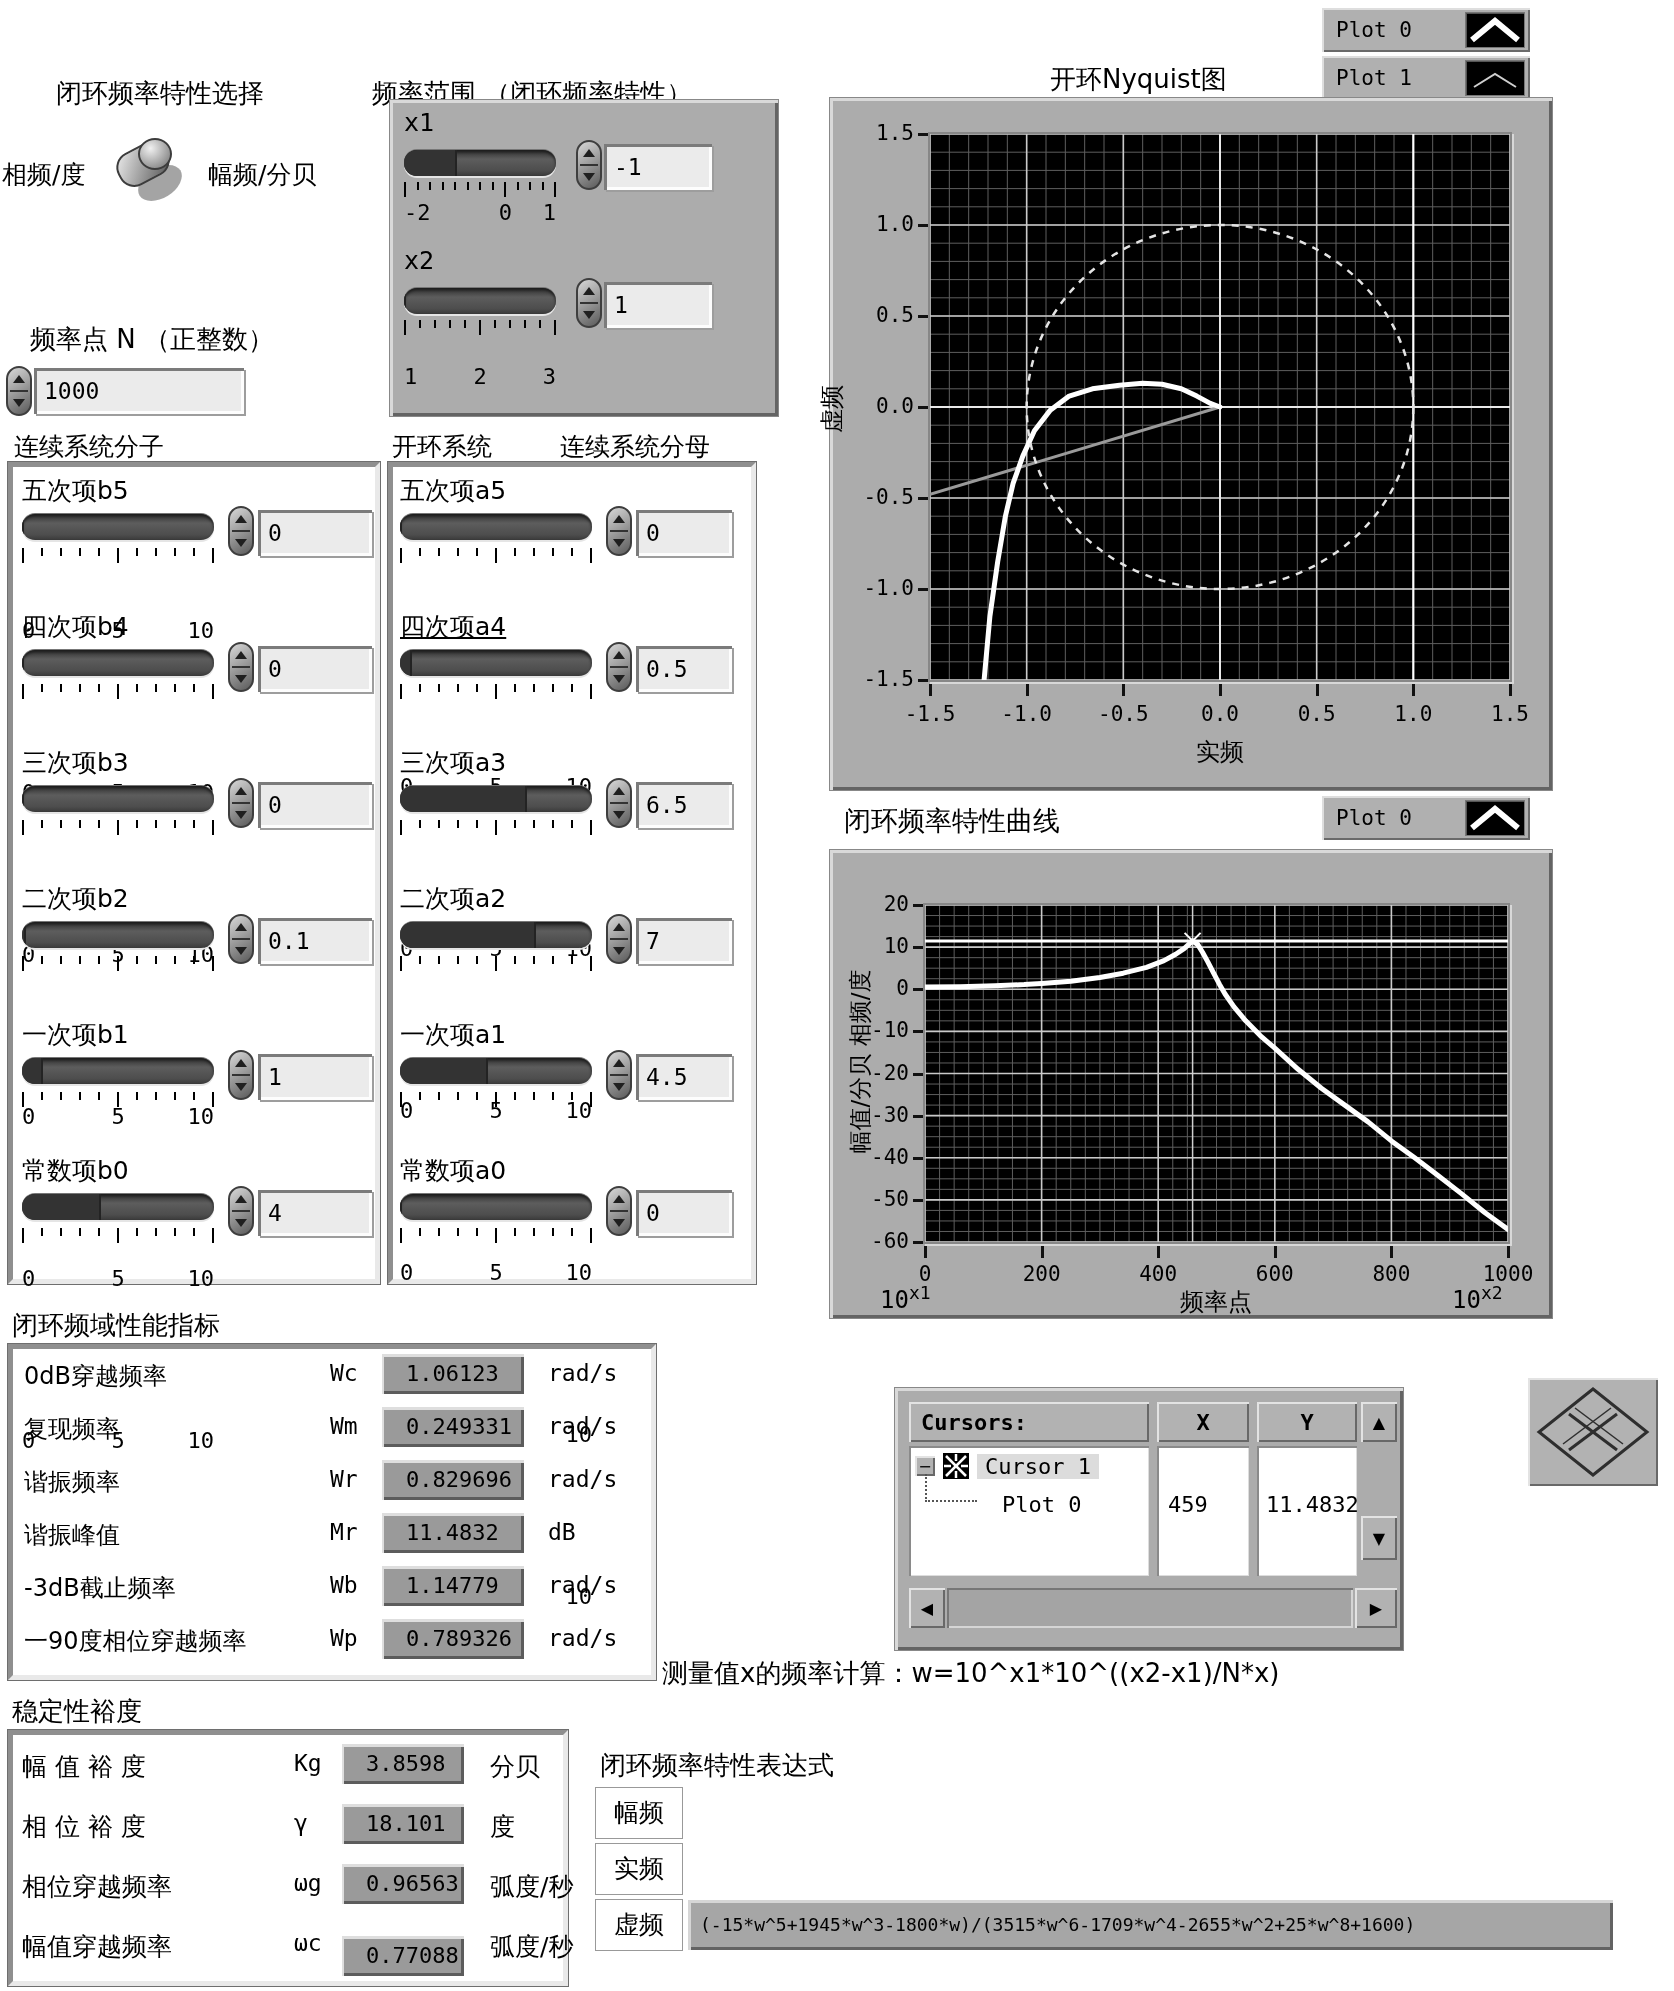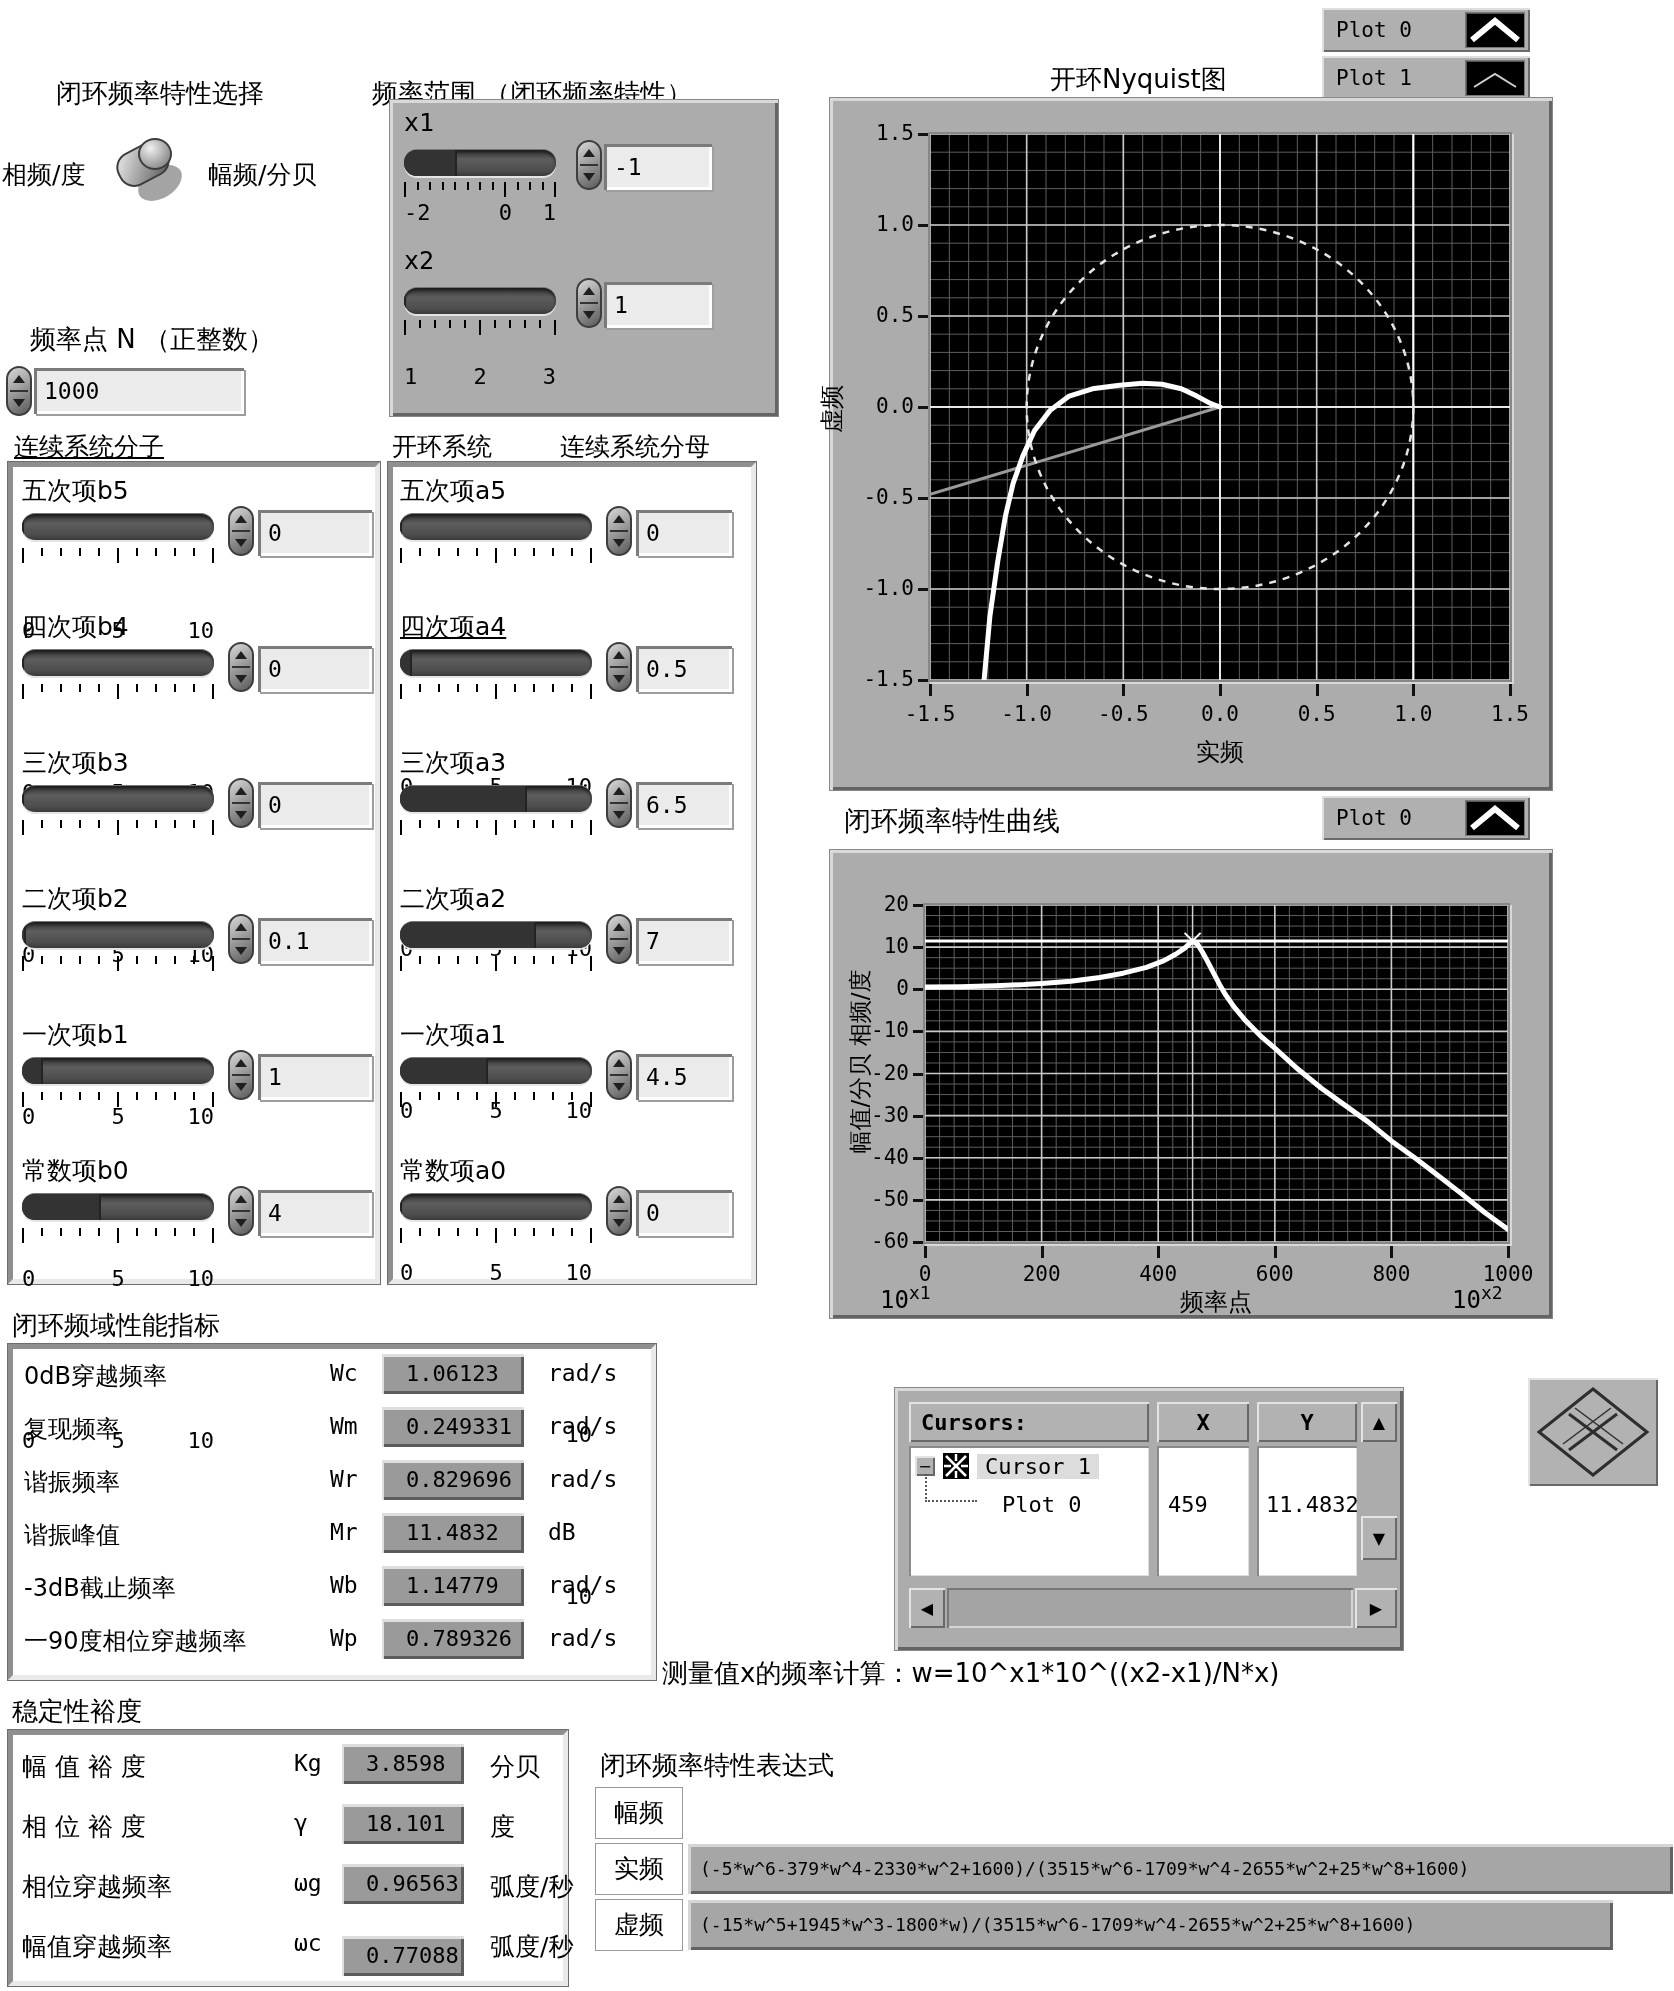--- a/index.html
+++ b/index.html
@@ -65,21 +65,21 @@
   <div class="abs spin" style="left:6px;top:366px;">
     <div class="arru"></div>
       <div class="spindiv"></div>
       <div class="arrd"></div>
   </div>
   <div class="abs vbox mono" style="left:34px;top:368px;width:210px;">1000</div>
 
   <div class="abs cnl" style="left:372px;top:76px;font-size:26px;">频率范围 （闭环频率特性）</div>
   <div class="abs gpanel" style="left:390px;top:100px;width:388px;height:316px;"></div>
 
-  <div class="abs cnl" style="left:14px;top:430px;text-decoration:underline;">连续系统分子</div>
+  <div class="abs cnl" style="left:14px;top:430px;">连续系统分子</div>
   <div class="abs cnl" style="left:392px;top:430px;">开环系统</div>
   <div class="abs cnl" style="left:560px;top:430px;">连续系统分母</div>
   <div class="abs frame" style="left:8px;top:462px;width:372px;height:822px;"></div>
   <div class="abs frame" style="left:388px;top:462px;width:368px;height:822px;"></div>
 
   <div id="leg0" class="abs">
       <div class="abs legrow" style="left: 1322px; top: 8px; width: 208px; height: 44px;">
         <div class="legtxt">Plot 0</div>
         <div class="legicon"><svg width="58" height="34">
             <polyline points="6,27 29,8 52,27" fill="none" stroke="#ffffff" stroke-width="6"></polyline>
@@ -834,16 +834,15 @@
     <div class="abs cnl" style="left: 22px; top: 1870px;">相位穿越频率</div>
     <div class="abs mono" style="left: 294px; top: 1870px; font-size: 23px;">ωg</div>
     <div class="abs ibox" style="left: 342px; top: 1864px; width: 122px; height: 40px;">0.96563</div>
     <div class="abs cnl" style="left: 490px; top: 1870px;">弧度/秒</div>
     <div class="abs cnl" style="left: 22px; top: 1930px;">幅值穿越频率</div>
     <div class="abs mono" style="left: 294px; top: 1930px; font-size: 23px;">ωc</div>
     <div class="abs ibox" style="left: 342px; top: 1924px; width: 122px; height: 40px; margin-top: 12px;">0.77088</div>
     <div class="abs cnl" style="left: 490px; top: 1930px;">弧度/秒</div>
     <div class="abs" style="left: 596px; top: 1788px; width: 86px; height: 50px; background: rgb(255, 255, 255); font-size: 25px; text-align: center; line-height: 50px; box-shadow: rgb(153, 153, 153) 0px 0px 0px 1px;">幅频</div>
     <div class="abs" style="left: 596px; top: 1844px; width: 86px; height: 50px; background: rgb(255, 255, 255); font-size: 25px; text-align: center; line-height: 50px; box-shadow: rgb(153, 153, 153) 0px 0px 0px 1px;">实频</div>
-    <div class="abs ebox" style="left: 688px; top: 1844px; width: 985px; height: 50px;">(-5*w^6-379*w^4-2330*w^2+1600)/(3515*w^6-1709*w^4-2655*w^2+25*w^8+1600)</div>
     <div class="abs" style="left: 596px; top: 1900px; width: 86px; height: 50px; background: rgb(255, 255, 255); font-size: 25px; text-align: center; line-height: 50px; box-shadow: rgb(153, 153, 153) 0px 0px 0px 1px;">虚频</div>
     <div class="abs ebox" style="left: 688px; top: 1900px; width: 925px; height: 50px;">(-15*w^5+1945*w^3-1800*w)/(3515*w^6-1709*w^4-2655*w^2+25*w^8+1600)</div>
   </div>
 
 </body></html>

